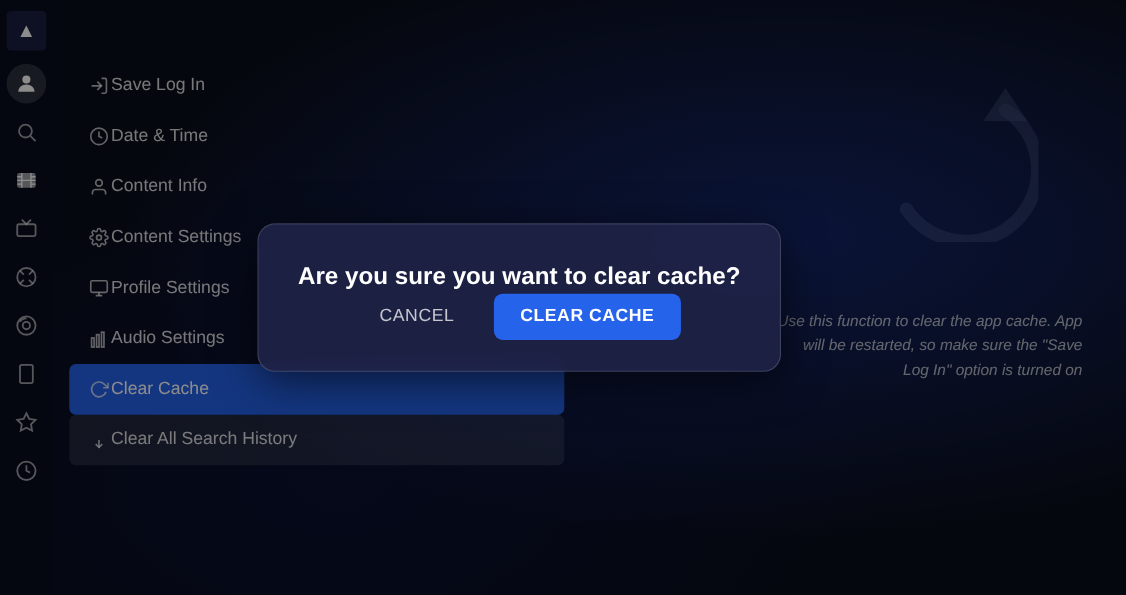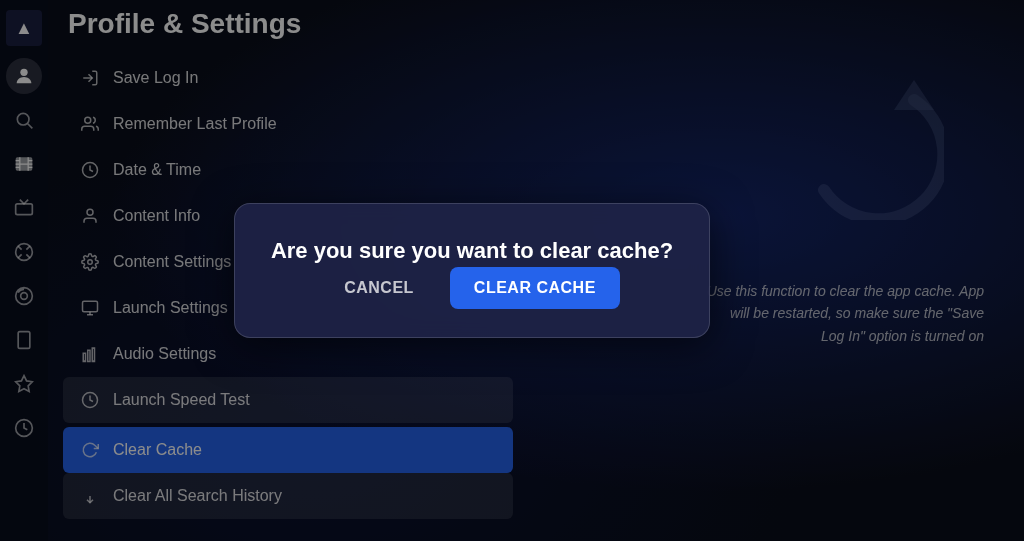--- a/index.html
+++ b/index.html
@@ -93,21 +93,20 @@
       left: 15px;
       width: 450px;
       display: flex;
       flex-direction: column;
       gap: 0;
     }
 
     .settings-item {
       display: flex;
       align-items: center;
-      gap: 12px;
       padding: 12px 16px;
       color: rgba(255,255,255,0.85);
       font-size: 16px;
       cursor: pointer;
       border-radius: 6px;
     }
 
     .settings-item.active {
       background: #2563eb;
       color: white;
@@ -189,21 +188,21 @@
       gap: 16px;
       justify-content: center;
       align-items: center;
     }
 
     .btn-cancel {
       background: transparent;
       color: rgba(255,255,255,0.75);
       border: none;
       font-size: 16px;
-      font-weight: 700;
+      font-weight: 400;
       padding: 10px 20px;
       cursor: pointer;
       letter-spacing: 0.5px;
       text-transform: uppercase;
     }
 
     .btn-clear-cache {
       background: #2563eb;
       color: white;
       border: none;
@@ -275,46 +274,34 @@
   <div class="sidebar-icon">
     <svg width="20" height="20" viewBox="0 0 24 24" fill="none" stroke="currentColor" stroke-width="2">
         <circle cx="12" cy="12" r="10"></circle>
         <polyline points="12 6 12 12 16 14"></polyline>
       </svg>
   </div>
 </div>
 
 <div class="main-content">
 
-  <h1 class="page-title">Profile &amp; Settings</h1>
 
   <div class="settings-list">
 
     <div class="settings-item">
       <span class="item-icon">
         <svg width="18" height="18" viewBox="0 0 24 24" fill="none" stroke="currentColor" stroke-width="2">
             <path d="M15 3h4a2 2 0 0 1 2 2v14a2 2 0 0 1-2 2h-4"></path>
             <polyline points="10 17 15 12 10 7"></polyline>
             <line x1="15" y1="12" x2="3" y2="12"></line>
           </svg>
       </span>
       <span>Save Log In</span>
     </div>
 
-    <div class="settings-item">
-      <span class="item-icon">
-        <svg width="18" height="18" viewBox="0 0 24 24" fill="none" stroke="currentColor" stroke-width="2">
-            <path d="M17 21v-2a4 4 0 0 0-4-4H5a4 4 0 0 0-4 4v2"></path>
-            <circle cx="9" cy="7" r="4"></circle>
-            <path d="M23 21v-2a4 4 0 0 0-3-3.87"></path>
-            <path d="M16 3.13a4 4 0 0 1 0 7.75"></path>
-          </svg>
-      </span>
-      <span>Remember Last Profile</span>
-    </div>
 
     <div class="settings-item">
       <span class="item-icon">
         <svg width="18" height="18" viewBox="0 0 24 24" fill="none" stroke="currentColor" stroke-width="2">
             <circle cx="12" cy="12" r="10"></circle>
             <polyline points="12 6 12 12 16 14"></polyline>
           </svg>
       </span>
       <span>Date &amp; Time</span>
     </div>
@@ -340,43 +327,34 @@
     </div>
 
     <div class="settings-item">
       <span class="item-icon">
         <svg width="18" height="18" viewBox="0 0 24 24" fill="none" stroke="currentColor" stroke-width="2">
             <rect x="2" y="3" width="20" height="14" rx="2"></rect>
             <line x1="8" y1="21" x2="16" y2="21"></line>
             <line x1="12" y1="17" x2="12" y2="21"></line>
           </svg>
       </span>
-      <span>Launch Settings</span>
+      <span>Profile Settings</span>
     </div>
 
     <div class="settings-item">
       <span class="item-icon">
         <svg width="18" height="18" viewBox="0 0 24 24" fill="none" stroke="currentColor" stroke-width="2">
             <rect x="3" y="11" width="3" height="11"></rect>
             <rect x="9" y="7" width="3" height="15"></rect>
             <rect x="15" y="4" width="3" height="18"></rect>
           </svg>
       </span>
       <span>Audio Settings</span>
     </div>
 
-    <div class="settings-item button-style">
-      <span class="item-icon">
-        <svg width="18" height="18" viewBox="0 0 24 24" fill="none" stroke="currentColor" stroke-width="2">
-            <circle cx="12" cy="12" r="10"></circle>
-            <polyline points="12 6 12 12 16 14"></polyline>
-          </svg>
-      </span>
-      <span>Launch Speed Test</span>
-    </div>
 
 
     <div class="settings-item active">
       <span class="item-icon">
         <svg width="18" height="18" viewBox="0 0 24 24" fill="none" stroke="currentColor" stroke-width="2">
             <polyline points="23 4 23 10 17 10"></polyline>
             <path d="M20.49 15a9 9 0 1 1-2.12-9.36L23 10"></path>
           </svg>
       </span>
       <span>Clear Cache</span>

